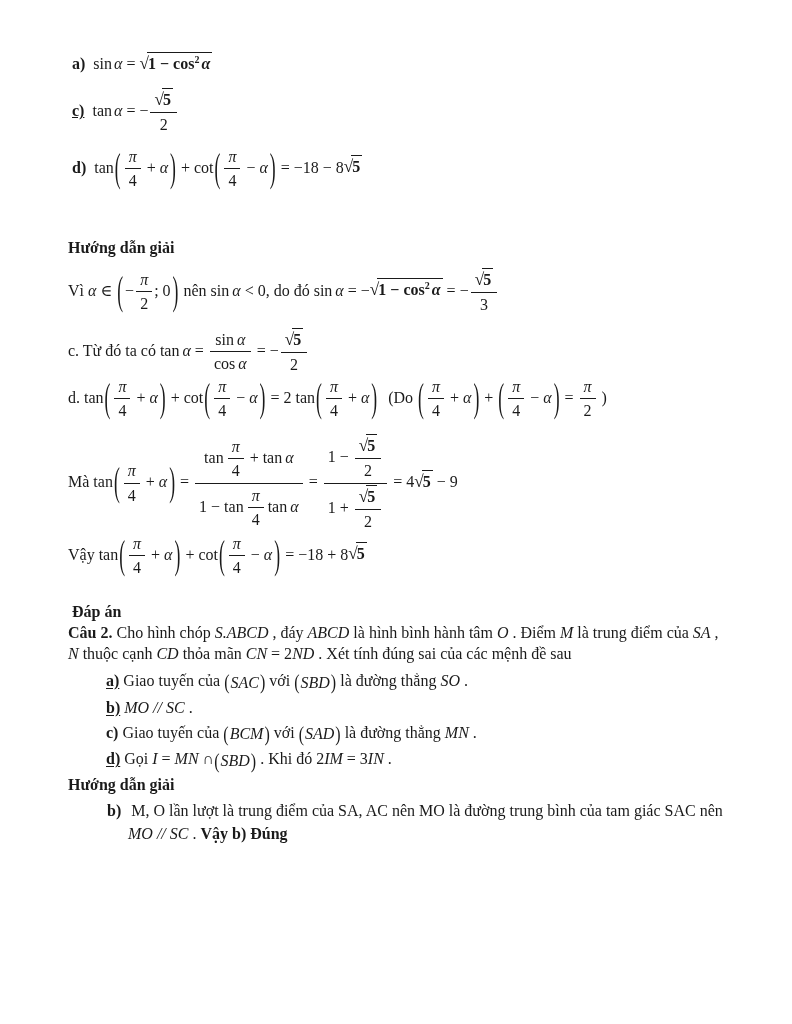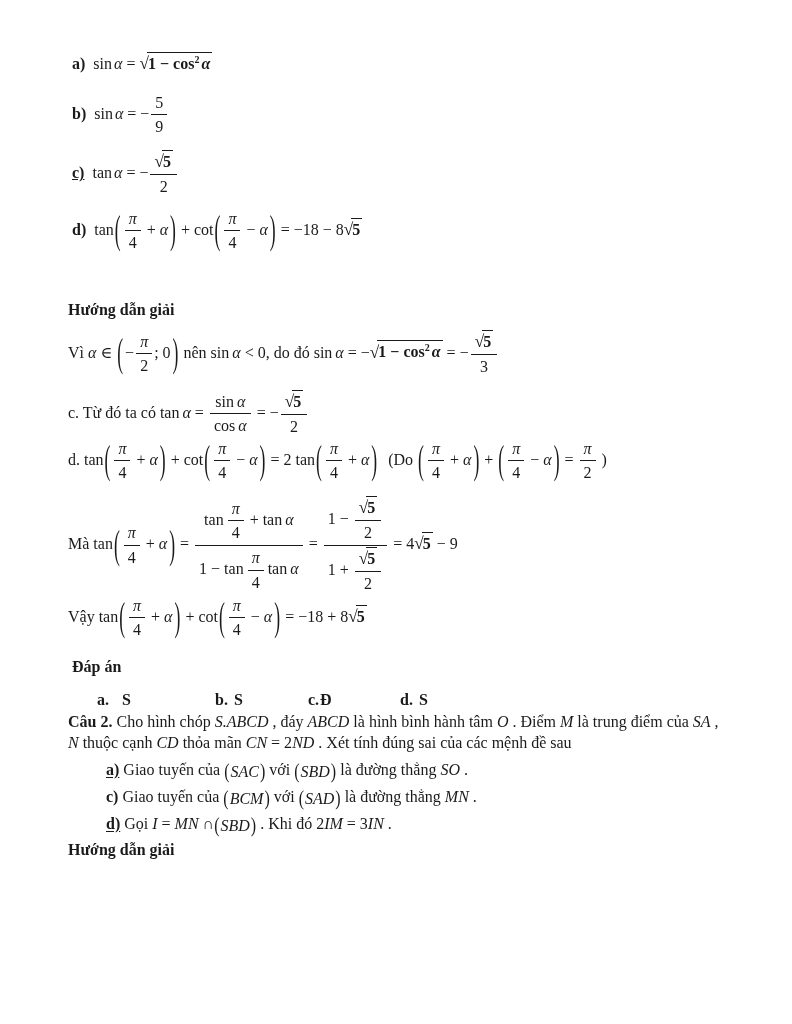--- a/index.html
+++ b/index.html
@@ -45,35 +45,34 @@
   .b-stmt-a{margin-top:0;}
   .b-stmt-b{margin-top:16px;}
   .b-stmt-c{margin-top:12px;}
   .b-stmt-d{margin-top:10px;}
   .b-title1{margin-top:46px;}
   .b-vi{margin-top:10px;}
   .b-solc{margin-top:12px;}
   .b-sold{}
   .b-solma{margin-top:12px;}
   .b-solvay{}
-  .b-dapan{margin-top:16px;}
+  .b-dapan{margin-top:23px;}
   .b-answers{margin-top:14px;}
   .b-cau2{}
   .b-qa{margin-top:4px;}
   .b-title2{margin-top:2px;}
   .b-sa{margin-top:10px;}
   .b-sb{margin-top:4px;}
 </style>
 </head>
 <body>
 
 <div class="page">
 
   <div class="mline stmt b-stmt-a"><span class="bd">a)</span><span class="sp" style="width: 8px;"></span><span class="rm">sin</span><span class="sp" style="width: 2px;"></span><span class="it">α</span><span class="rm"> = </span><span class="sqrt"><span class="rad">√</span><span class="sarg"><span class="rm">1 − cos</span><sup>2</sup><span class="sp" style="width: 2px;"></span><span class="it">α</span></span></span></div>
-  <div class="mline stmt b-stmt-b"><span class="bd">b)</span><span class="sp" style="width: 8px;"></span><span class="rm">sin</span><span class="sp" style="width: 2px;"></span><span class="it">α</span><span class="rm"> = −</span><span class="frac"><span class="num"><span class="rm">5</span></span><span class="den"><span class="rm">9</span></span></span></div>
   <div class="mline stmt b-stmt-c"><span class="bdu">c)</span><span class="sp" style="width: 8px;"></span><span class="rm">tan</span><span class="sp" style="width: 2px;"></span><span class="it">α</span><span class="rm"> = −</span><span class="frac"><span class="num"><span class="sqrt"><span class="rad">√</span><span class="sarg"><span class="rm">5</span></span></span></span><span class="den"><span class="rm">2</span></span></span></div>
   <div class="mline stmt b-stmt-d"><span class="bd">d)</span><span class="sp" style="width: 8px;"></span><span class="rm">tan</span><span class="bigp p2">
         <span class="pg">(</span>
         <span class="pc"><span class="frac"><span class="num"><span class="it">π</span></span><span class="den"><span class="rm">4</span></span></span><span class="rm"> + </span><span class="it">α</span></span>
         <span class="pg">)</span>
       </span><span class="rm"> + cot</span><span class="bigp p2">
         <span class="pg">(</span>
         <span class="pc"><span class="frac"><span class="num"><span class="it">π</span></span><span class="den"><span class="rm">4</span></span></span><span class="rm"> − </span><span class="it">α</span></span>
         <span class="pg">)</span>
       </span><span class="rm"> = −18 − 8</span><span class="sqrt"><span class="rad">√</span><span class="sarg"><span class="rm">5</span></span></span></div>
@@ -117,57 +116,45 @@
         <span class="pc"><span class="frac"><span class="num"><span class="it">π</span></span><span class="den"><span class="rm">4</span></span></span><span class="rm"> + </span><span class="it">α</span></span>
         <span class="pg">)</span>
       </span><span class="rm"> + cot</span><span class="bigp p2">
         <span class="pg">(</span>
         <span class="pc"><span class="frac"><span class="num"><span class="it">π</span></span><span class="den"><span class="rm">4</span></span></span><span class="rm"> − </span><span class="it">α</span></span>
         <span class="pg">)</span>
       </span><span class="rm"> = −18 + 8</span><span class="sqrt"><span class="rad">√</span><span class="sarg"><span class="rm">5</span></span></span></div>
 
   <div class="heading b-dapan">Đáp án</div>
 
-  <div class="answers-row b-answers">
-    <span class="ans ans-a">
-      <span class="ans-label">a.</span><span class="ans-value">S</span>
-    </span>
-    <span class="ans ans-b">
-      <span class="ans-label">b.</span><span class="ans-value">S</span>
-    </span>
-    <span class="ans ans-c">
-      <span class="ans-label">c.</span><span class="ans-value">Đ</span>
-    </span>
-    <span class="ans ans-d">
-      <span class="ans-label">d.</span><span class="ans-value">S</span>
-    </span>
-  </div>
 
   <div class="para b-cau2"><span class="bd">Câu 2.</span><span class="rm"> Cho hình chóp </span><span class="it">S.ABCD</span><span class="rm"> , đáy </span><span class="it">ABCD</span><span class="rm"> là hình bình hành tâm </span><span class="it">O</span><span class="rm"> . Điểm </span><span class="it">M</span><span class="rm">  là trung điểm của </span><span class="it">SA</span><span class="rm"> ,</span><br><span class="it">N</span><span class="rm">  thuộc cạnh </span><span class="it">CD</span><span class="rm">  thỏa mãn </span><span class="it">CN</span><span class="rm"> = 2</span><span class="it">ND</span><span class="rm"> . Xét tính đúng sai của các mệnh đề sau</span></div>
 
   <div class="q-item b-qa"><span class="bdu">a)</span><span class="rm"> Giao tuyến của </span><span class="bigp p1">
         <span class="pg">(</span>
         <span class="pc"><span class="it">SAC</span></span>
         <span class="pg">)</span>
       </span><span class="rm"> với </span><span class="bigp p1">
         <span class="pg">(</span>
         <span class="pc"><span class="it">SBD</span></span>
         <span class="pg">)</span>
       </span><span class="rm"> là đường thẳng </span><span class="it">SO</span><span class="rm"> .</span></div>
+  <div class="q-item"><span class="bdu">b)</span><span class="sp" style="width: 4px;"></span><span class="it">MO // SC</span><span class="rm"> .</span></div>
   <div class="q-item"><span class="bd">c)</span><span class="rm"> Giao tuyến của </span><span class="bigp p1">
         <span class="pg">(</span>
         <span class="pc"><span class="it">BCM</span></span>
         <span class="pg">)</span>
       </span><span class="rm"> với </span><span class="bigp p1">
         <span class="pg">(</span>
         <span class="pc"><span class="it">SAD</span></span>
         <span class="pg">)</span>
       </span><span class="rm"> là đường thẳng </span><span class="it">MN</span><span class="rm"> .</span></div>
   <div class="q-item"><span class="bdu">d)</span><span class="rm"> Gọi </span><span class="it">I</span><span class="rm"> = </span><span class="it">MN</span><span class="rm"> ∩</span><span class="bigp p1">
         <span class="pg">(</span>
         <span class="pc"><span class="it">SBD</span></span>
         <span class="pg">)</span>
       </span><span class="rm"> . Khi đó 2</span><span class="it">IM</span><span class="rm"> = 3</span><span class="it">IN</span><span class="rm"> .</span></div>
 
   <div class="title b-title2">Hướng dẫn giải</div>
 
+  <div class="sol-item b-sb"><span class="bd">b)</span><span class="sp" style="width: 10px;"></span><span class="rm">M, O lần lượt là trung điểm của SA, AC nên MO là đường trung bình của tam giác SAC nên</span><br><span class="it">MO // SC</span><span class="rm"> . </span><span class="bd">Vậy b) Đúng</span></div>
 
 </div>
 
 </body></html>

